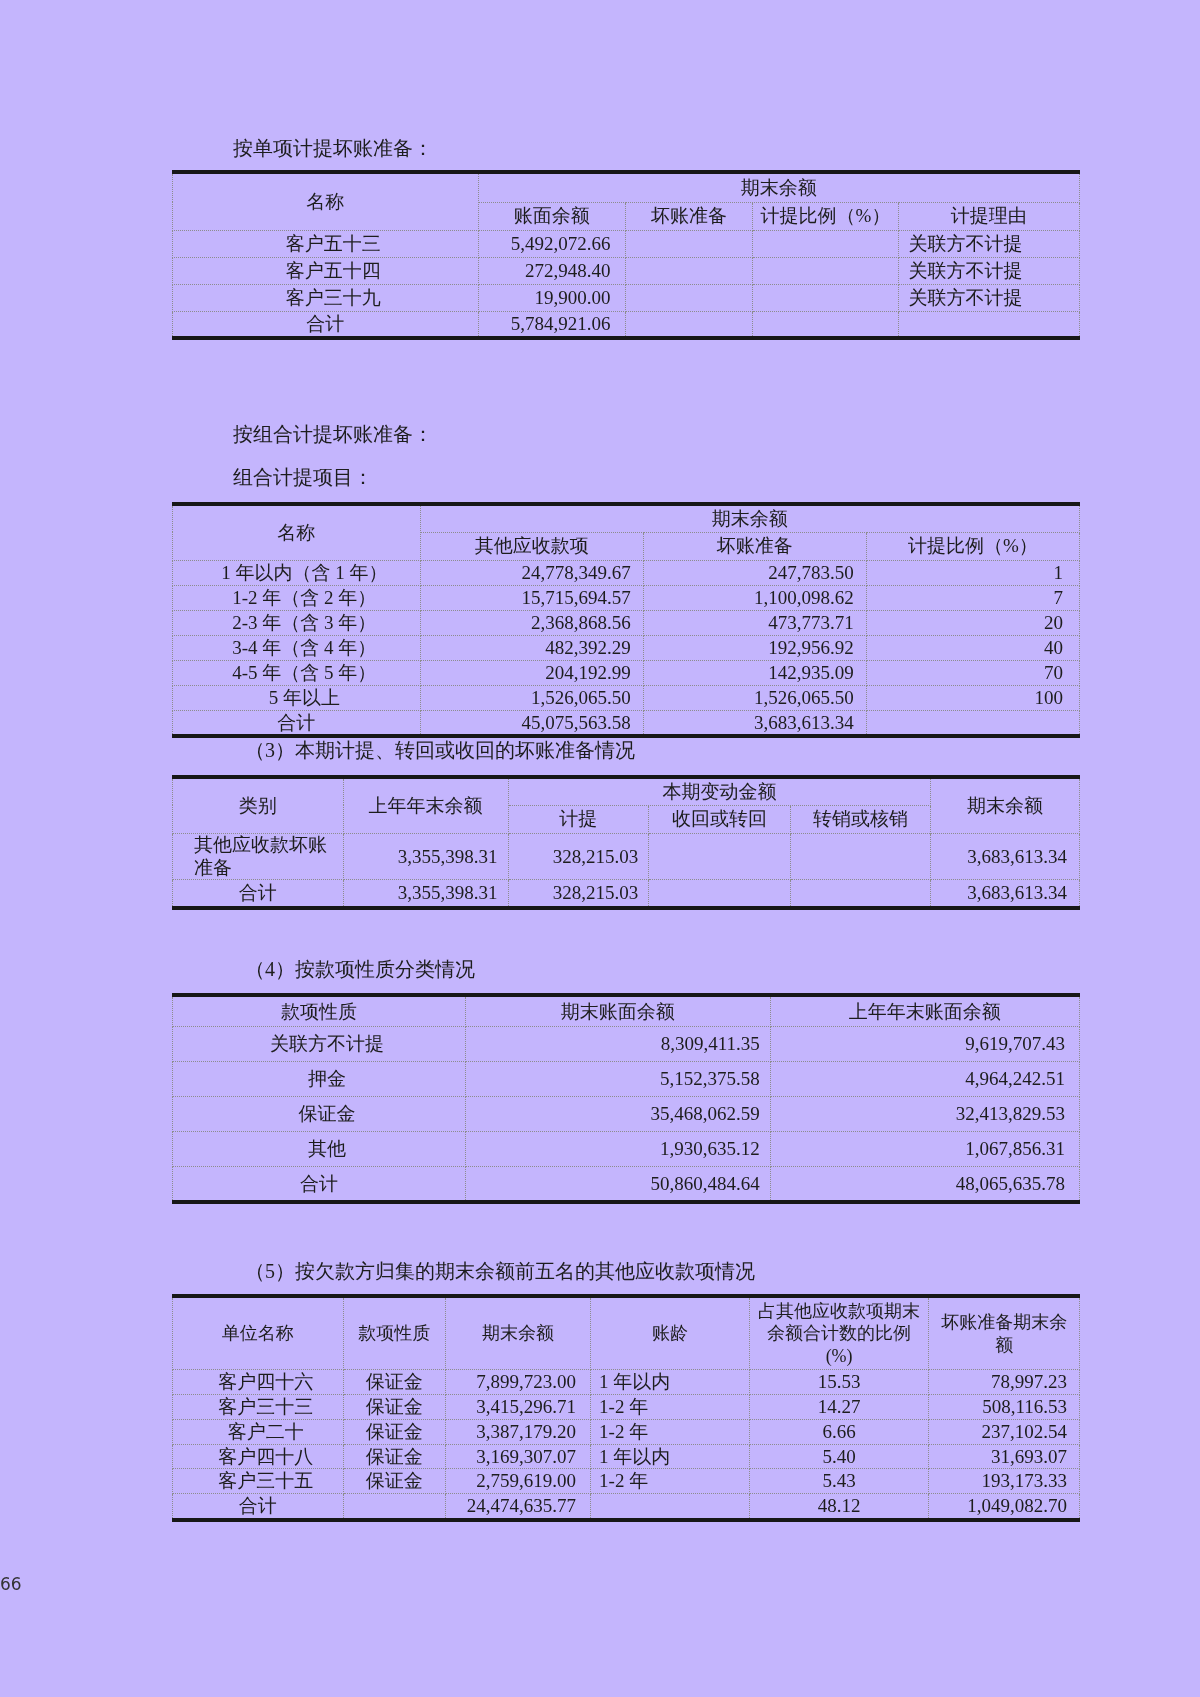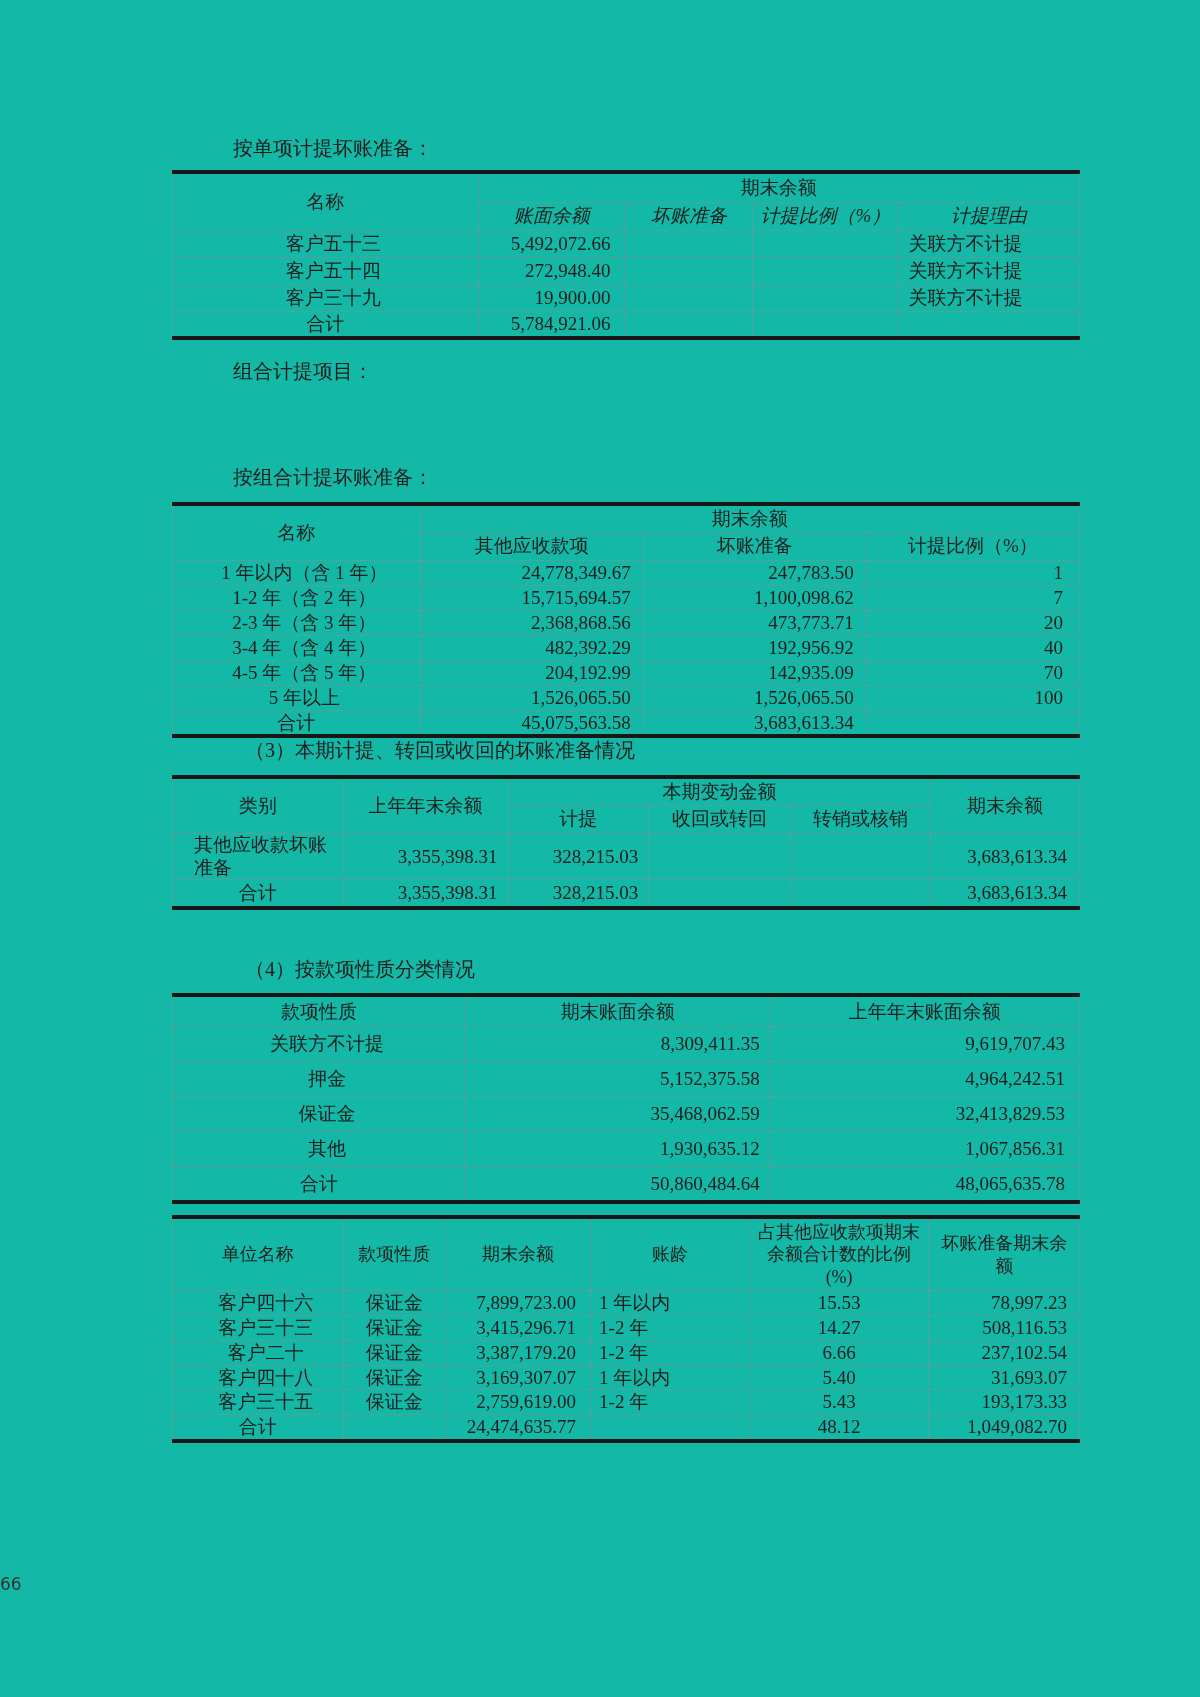--- a/index.html
+++ b/index.html
@@ -2,21 +2,21 @@
 <html><head>
 <meta charset="utf-8">
 <style>
   html,body{margin:0;padding:0;}
   body{
     width:1200px;height:1697px;background:#f5f5f4;
     font-family:"Liberation Serif","DejaVu Serif",serif;
     color:#1d1d1d;
   }
   .page{
-    position:relative;width:1200px;height:1697px;background:#14b8a6;overflow:hidden;
+    position:relative;width:1200px;height:1697px;background:#c4b5fd;overflow:hidden;
   }
   .content{position:absolute;top:0;left:172px;width:908px;padding-top:136px;}
   .sec-title{font-size:20px;line-height:24px;white-space:nowrap;}
   .ind1{margin-left:61px;}
   .ind2{margin-left:73px;}
   table.tbl{
     width:908px;border-collapse:collapse;table-layout:fixed;
     border-top:4px solid #171717;border-bottom:4px solid #171717;
     font-size:19px;
   }
@@ -30,21 +30,21 @@
   .r{text-align:right;}
   .pr10{padding-right:10px !important;}
   .pr12{padding-right:12px !important;}
   .pr14{padding-right:14px !important;}
   .pr16{padding-right:16px !important;}
   .pl8{padding-left:8px !important;}
   .pl10{padding-left:10px !important;}
   
   .t1{margin-top:10px;}
   .t1 tr{height:27px;}
-  .t1 tr.h1{height:30px;} .t1 tr.h2{height:28px;font-style:italic;}
+  .t1 tr.h1{height:30px;} .t1 tr.h2{height:28px;}
   
   .t2-title{margin-top:82px;}
   .t2-subtitle{margin-top:19px;}
   .t2{margin-top:13px;}
   .t2 tr{height:25px;}
   .t2 tr.h1,.t2 tr.h2{height:28px;}
   
   .t3-title{}
   .t3{margin-top:13px;}
   .t3 tr{height:28px;}
@@ -116,22 +116,22 @@
       <tr>
         <td class="c">合计</td>
         <td class="r pr14">5,784,921.06</td>
         <td></td>
         <td></td>
         <td></td>
       </tr>
     </tbody>
       </table>
 
+    <div class="sec-title ind1 t2-title">按组合计提坏账准备：</div>
     <div class="sec-title ind1 t2-subtitle">组合计提项目：</div>
-    <div class="sec-title ind1 t2-title">按组合计提坏账准备：</div>
     <table class="tbl t2">
       <colgroup>
         <col style="width:27.3%">
           <col style="width:24.6%">
           <col style="width:24.6%">
           <col style="width:23.5%">
       </colgroup>
       <tbody>
           <tr class="h1">
         <td rowspan="2" class="c">名称</td>
@@ -262,20 +262,21 @@
         <td class="r pr14">1,067,856.31</td>
       </tr>
       <tr>
         <td class="c">合计</td>
         <td class="r pr10">50,860,484.64</td>
         <td class="r pr14">48,065,635.78</td>
       </tr>
     </tbody>
       </table>
 
+    <div class="sec-title ind2 t5-title">（5）按欠款方归集的期末余额前五名的其他应收款项情况</div>
     <table class="tbl t5">
       <colgroup>
         <col style="width:18.8%">
           <col style="width:11.3%">
           <col style="width:16.0%">
           <col style="width:17.5%">
           <col style="width:19.8%">
           <col style="width:16.6%">
       </colgroup>
       <tbody>

